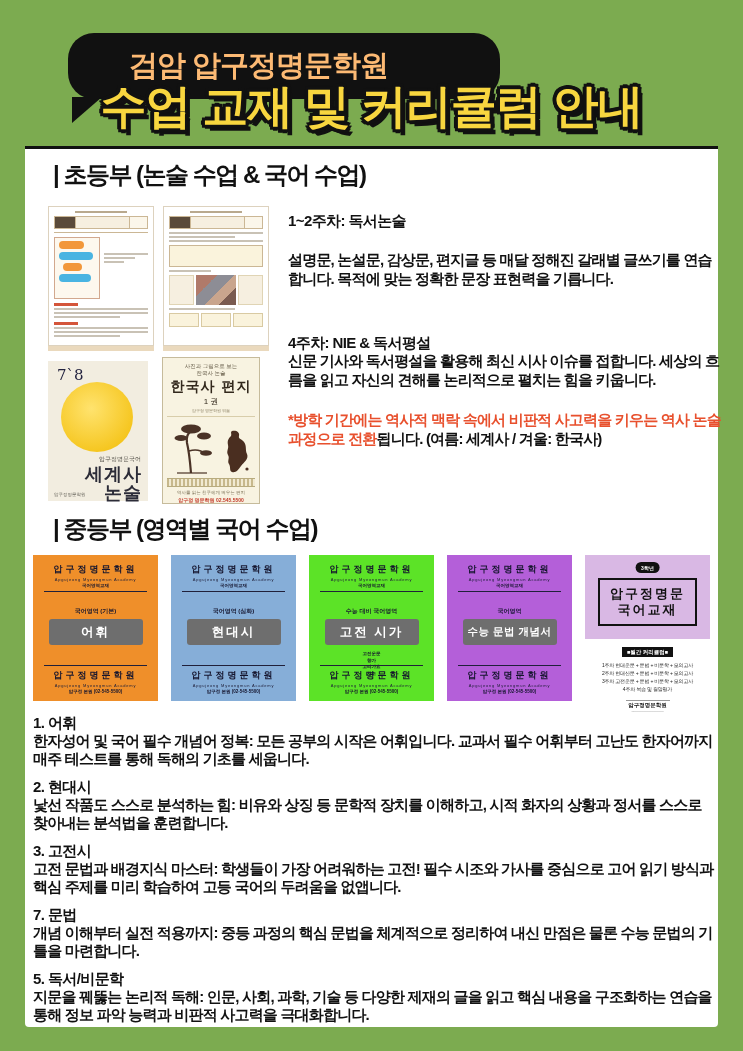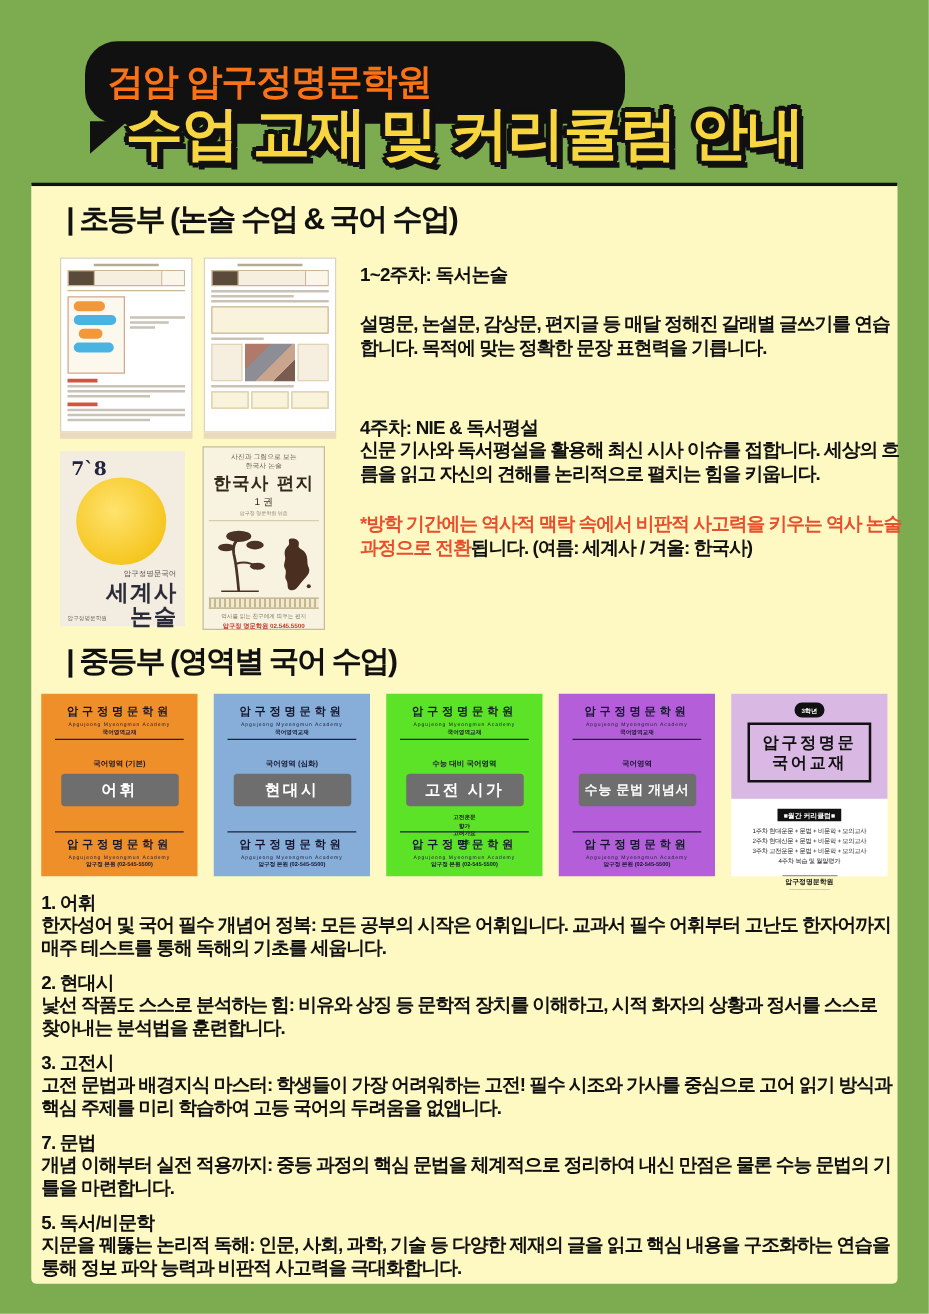--- a/index.html
+++ b/index.html
@@ -2,30 +2,30 @@
 <html><head>
 <meta charset="utf-8">
 <style>
   html,body{margin:0;padding:0;}
   body{font-family:"Liberation Sans","DejaVu Sans",sans-serif;}
   .page{position:relative;width:743px;height:1051px;background:#7cab50;overflow:hidden;}
 
   
   .bubble{position:absolute;left:68px;top:33px;width:432px;height:66px;background:#111;
     border-radius:26px;display:flex;align-items:center;}
-  .bubble-text{color:#f97316;font-size:29px;font-weight:800;padding-left:18px;letter-spacing:-1px;}
+  .bubble-text{color:#fdba74;font-size:29px;font-weight:800;padding-left:48px;letter-spacing:-1px;margin-left:13px;}
   .bubble-tail{position:absolute;left:72px;top:97px;width:0;height:0;
     border-top:26px solid #111;border-right:30px solid transparent;}
   .main-title{position:absolute;left:0;top:76px;width:100%;text-align:center;
     font-size:46px;font-weight:900;color:#f8d63f;letter-spacing:-1px;
     text-shadow:-3px -3px 0 #111,3px -3px 0 #111,-3px 3px 0 #111,3px 3px 0 #111,
       -4px 0 0 #111,4px 0 0 #111,0 -4px 0 #111,0 4px 0 #111,5px 6px 0 #111;}
 
   
-  .card{position:absolute;left:25px;top:146px;width:693px;height:878px;background:#fef9c3;
+  .card{position:absolute;left:25px;top:146px;width:693px;height:878px;background:#ffffff;
     border-top:3px solid #111;border-radius:0 0 4px 4px;}
   .sec-h{position:absolute;left:28px;font-size:24px;font-weight:800;color:#111;letter-spacing:-1.5px;}
   .h-elem{top:10px;}
   .h-mid{top:364px;}
 
   
   .ws{position:absolute;width:106px;height:140px;background:#fff;border:1px solid #ddd2be;
     box-sizing:border-box;padding:4px 5px;}
   .ws1{left:23px;top:57px;}
   .ws2{left:138px;top:57px;}
@@ -58,21 +58,21 @@
   .elem-col{position:absolute;left:263px;width:434px;}
   .col1{top:62px;} .col2{top:184px;}
   .blk{margin-bottom:21px;}
   .blk .t{font-size:15px;font-weight:700;color:#111;letter-spacing:-0.6px;line-height:19px;}
   .blk .b{font-size:15px;font-weight:600;color:#111;letter-spacing:-0.8px;line-height:18.5px;}
   .note{margin-top:18px;font-size:15px;font-weight:700;letter-spacing:-0.8px;line-height:19px;color:#111;}
   .note .hl{color:#e8502d;font-weight:800;}
 
   
   .bk-world{position:absolute;left:23px;top:212px;width:100px;height:140px;background:#f2ede0;}
-  .bw-grade{position:absolute;left:9px;top:5px;font-family:"DejaVu Serif",serif;font-size:15px;font-weight:700;color:#23233f;text-align:right;}
+  .bw-grade{position:absolute;left:9px;top:5px;font-family:"DejaVu Serif",serif;font-size:15px;font-weight:400;color:#23233f;text-align:right;}
   .bw-sun{position:absolute;left:13px;top:21px;width:72px;height:70px;border-radius:50%;
     background:radial-gradient(circle at 42% 38%,#ffe36e,#f5c51d 75%);}
   .bw-brand{position:absolute;right:7px;top:94px;font-size:6px;color:#55524a;}
   .bw-t1{position:absolute;right:6px;top:101px;font-family:"DejaVu Serif",serif;font-size:18px;font-weight:700;color:#2c2c38;letter-spacing:1px;}
   .bw-t2{position:absolute;right:6px;top:120px;font-family:"DejaVu Serif",serif;font-size:18px;font-weight:700;color:#2c2c38;letter-spacing:1px;}
   .bw-foot{position:absolute;left:6px;bottom:4px;font-size:4.5px;color:#6a675e;}
 
   .bk-hist{position:absolute;left:137px;top:208px;width:98px;height:147px;background:#f8f3e1;
     border:1px solid #c6bb9b;box-sizing:border-box;padding:5px 4px 3px;text-align:center;}
   .bh-top{font-size:5.5px;color:#6a614d;line-height:7px;}

